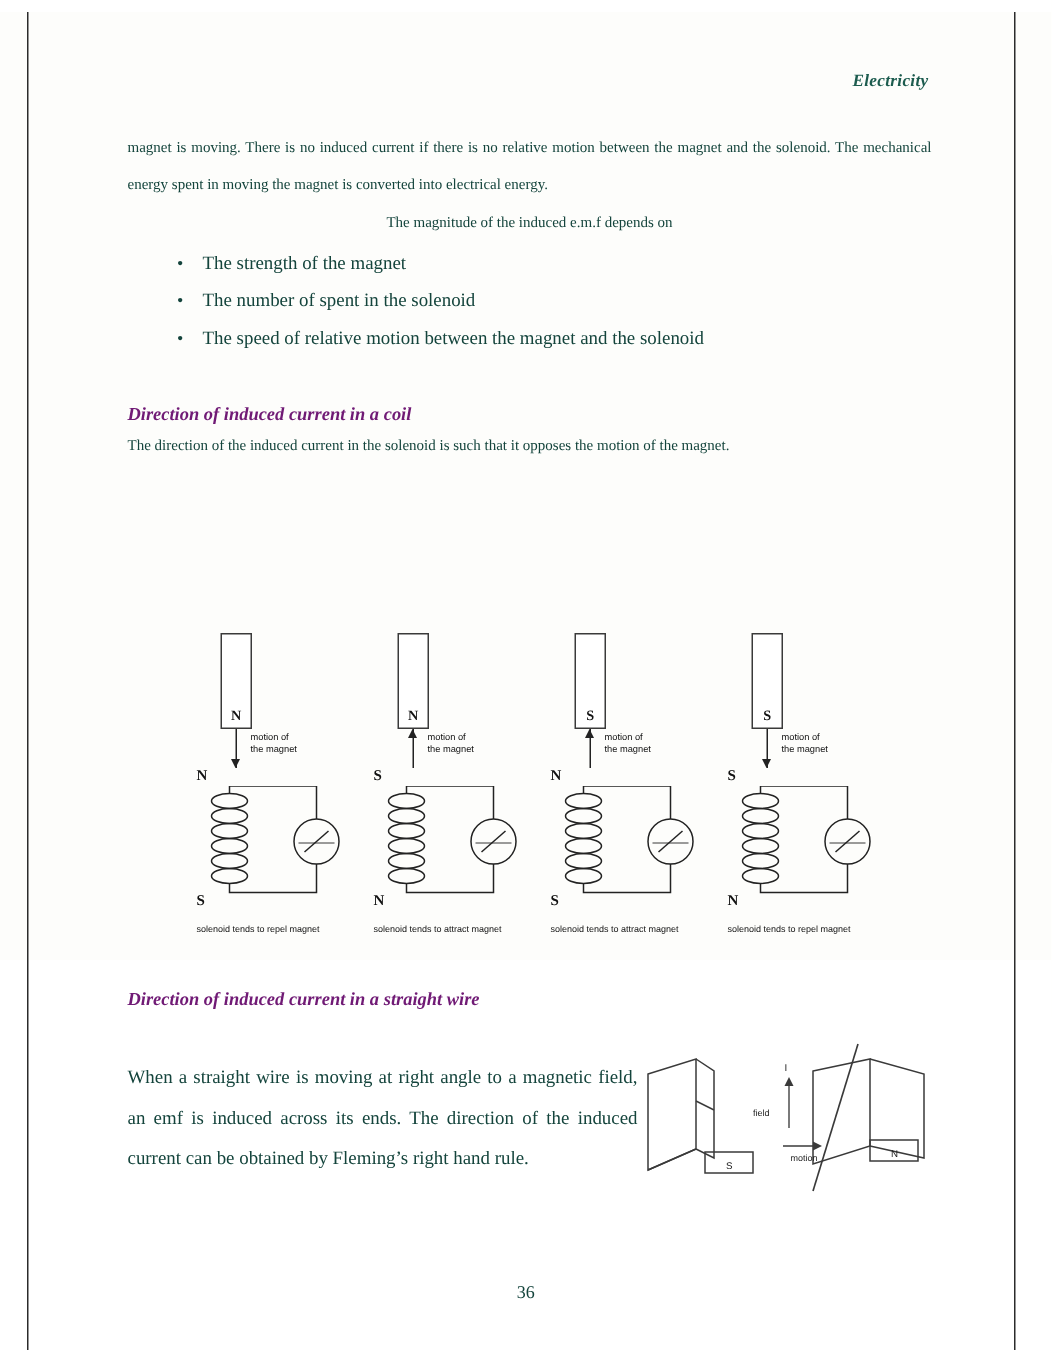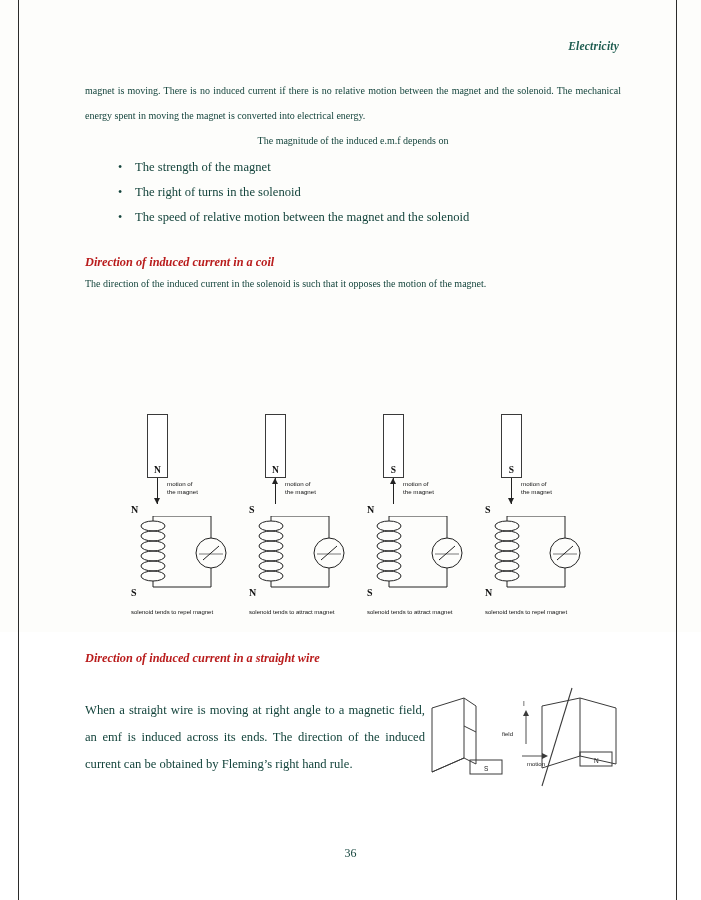--- a/index.html
+++ b/index.html
@@ -10,21 +10,21 @@
   body {
     width: 701px;
     height: 900px;
     font-family: "Liberation Serif", serif;
     color: #1a3a33;
     position: relative;
     overflow: hidden;
   }
   .page {
     position: absolute;
-    left: 0; top: 0;
+    left: 0; top: 8px;
     width: 701px;
     height: 632px;
     background: #fdfdfb;
   }
   .rule-left {
     position: absolute;
     left: 18px; top: 0;
     width: 1px; height: 900px;
     background: #2b2b2b;
   }
@@ -53,21 +53,21 @@
   }
   .para {
     font-size: 10px;
     line-height: 25px;
     text-align: justify;
     color: #14443c;
     margin: 0 0 0 0;
   }
   .para.nojust { text-align: center; }
   ul.bullets {
-    margin: 2px 0 2px 0;
+    margin: 2px 0 8px 0;
     padding-left: 50px;
     list-style: none;
   }
   ul.bullets li {
     font-size: 12.6px;
     line-height: 25px;
     color: #14443c;
     position: relative;
   }
   ul.bullets li:before {
@@ -75,21 +75,21 @@
     position: absolute;
     left: -17px;
     top: 0;
     font-size: 12px;
     color: #14443c;
   }
   .subhead {
     font-size: 12.3px;
     font-weight: bold;
     font-style: italic;
-    color: #b91c1c;
+    color: #701a75;
     line-height: 17px;
   }
   .gap-md { height: 22px; }
 
   
   .figure-coils {
     position: absolute;
     left: 125px;
     top: 412px;
     width: 470px;
@@ -232,21 +232,21 @@
   <div class="rule-left"></div>
   <div class="rule-right"></div>
 
   <div class="header">Electricity</div>
 
   <div class="content">
     <p class="para">magnet is moving. There is no induced current if there is no relative motion between the magnet and the solenoid. The mechanical energy spent in moving the magnet is converted into electrical energy.</p>
     <p class="para nojust">The magnitude of the induced e.m.f depends on</p>
     <ul class="bullets">
       <li>The strength of the magnet</li>
-      <li>The right of turns in the solenoid</li>
+      <li>The number of spent in the solenoid</li>
       <li>The speed of relative motion between the magnet and the solenoid</li>
     </ul>
     <div class="gap-md"></div>
     <div class="subhead">Direction of induced current in a coil</div>
     <p class="para">The direction of the induced current in the solenoid is such that it opposes the motion of the magnet.</p>
   </div>
 
   <div class="figure-coils">
 
     <div class="coil-unit" style="left:0px;">

